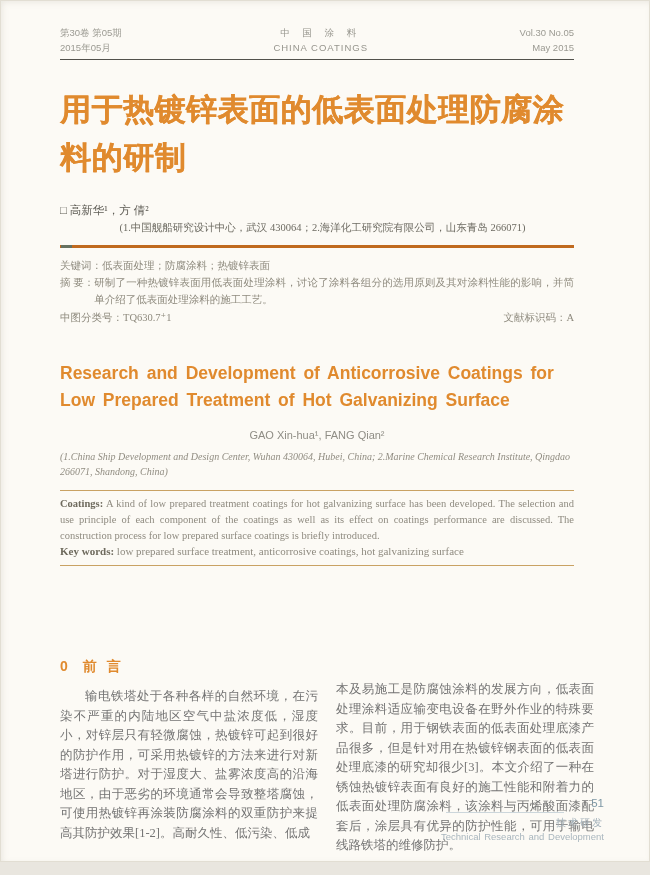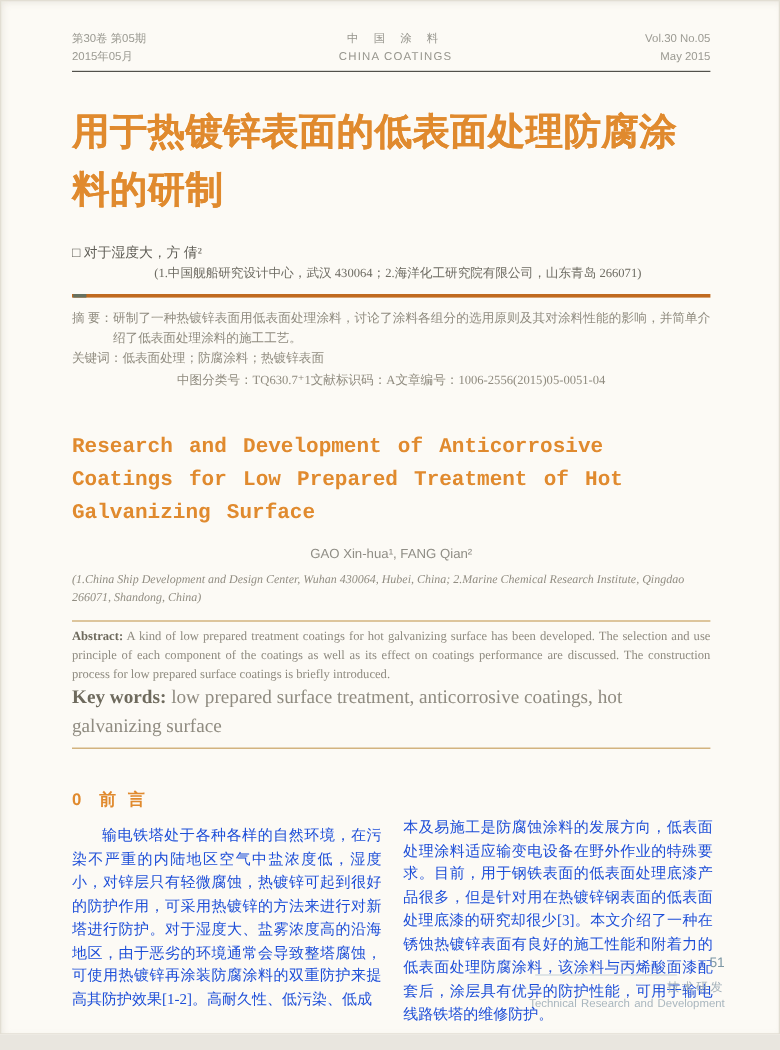--- a/index.html
+++ b/index.html
@@ -2,21 +2,21 @@
 <html><head>
 <meta charset="utf-8">
 <style>
   html,body{margin:0;padding:0;background:#e9e6df;}
   .page{
     position:relative;
     width:650px;height:862px;
     margin:0 auto;
     background:#fcfaf5;
     box-sizing:border-box;
-    padding:26px 58px 0 60px;
+    padding:26px 76px 0 60px;
     box-shadow:inset 0 0 0 1px #e2ded3, inset 2px 2px 6px rgba(180,175,160,.25);
     font-family:"Liberation Serif","DejaVu Serif",serif;
     overflow:hidden;
   }
   
   .jheader{display:flex;justify-content:space-between;align-items:flex-start;
     font-size:9.5px;line-height:1.55;color:#9b9a92;font-family:"Liberation Sans",sans-serif;}
   .jheader .hcol{white-space:nowrap;}
   .jheader .hcenter{text-align:center;letter-spacing:1px;color:#96958d;}
   .jheader .hcenter .cn{letter-spacing:5px;}
@@ -33,43 +33,43 @@
   }
   .byline-cn{margin-top:9px;font-size:11.5px;color:#5e5c55;}
   .affil-cn{margin-top:3px;font-size:10.5px;color:#6d6b62;padding-left:11px;text-align:center;}
   .rule-orange{position:relative;height:3px;background:#c06a1f;margin-top:10px;}
   .rule-orange .accent{position:absolute;left:1px;top:0;width:11px;height:3px;background:#667160;}
   
   .abs-cn{margin-top:9px;font-size:10.5px;line-height:1.62;color:#8f8b7f;}
   .abs-row{display:flex;}
   .abs-row .lbl{white-space:nowrap;flex:0 0 auto;}
   .abs-row .txt{flex:1 1 auto;text-align:justify;}
-  .class-row{display:flex;justify-content:center;margin-top:1px;font-size:10.5px;color:#8f8b7f;}
+  .class-row{display:flex;justify-content:space-between;margin-top:1px;font-size:10.5px;color:#8f8b7f;}
   
   .title-en{
     margin-top:34px;width:505px;
     font-size:17.5px;font-weight:bold;line-height:1.55;
     color:#e08a2e;word-spacing:3px;
-    font-family:Liberation Mono, monospace;
+    font-family:Liberation Sans, sans-serif;
   }
   .byline-en{margin-top:8px;font-size:11px;color:#8f8d85;font-family:Liberation Sans, sans-serif;text-align:center;}
   .affil-en{margin-top:8px;font-size:10px;font-style:italic;color:#918d82;line-height:1.5;}
   .rule-tan{border:none;border-top:1.2px solid #c9a263;margin:11px 0 0 0;}
   .abs-en{margin-top:5px;font-size:10.5px;line-height:1.5;color:#8f8b80;text-align:justify;}
   .abs-en .lbl{font-weight:bold;color:#6e6a5d;}
-  .kw-en{font-size:16px;line-height:1.5;color:#8f8b80;}
+  .kw-en{font-size:11px;line-height:1.5;color:#8f8b80;}
   .kw-en .lbl{font-weight:bold;color:#6e6a5d;}
   .rule-tan2{border:none;border-top:1.2px solid #c9a263;margin:5px 0 0 0;}
   
   .columns{position:absolute;left:60px;right:56px;top:658px;display:flex;gap:18px;}
   .col{flex:1 1 0;min-width:0;}
   .section-head{display:flex;align-items:baseline;gap:12px;
     color:#e08a2e;font-weight:bold;font-size:14px;letter-spacing:3px;
     font-family:"Liberation Sans",sans-serif;}
-  .body-p{margin-top:11px;font-size:12.5px;line-height:1.56;color:#1d4ed8;text-align:justify;}
+  .body-p{margin-top:11px;font-size:12.5px;line-height:1.56;color:#737373;text-align:justify;}
   .indent{text-indent:2em;}
   .col-right .body-p{margin-top:22px;}
   
   .pfooter{position:absolute;right:46px;bottom:20px;text-align:right;
     font-family:"Liberation Sans",sans-serif;margin-top:17px;}
   .page-num{font-size:11.5px;color:#7d97a5;}
   .footer-rule{width:118px;height:1px;background:#ccd6db;margin:3px 40px 3px auto;}
   .footer-cn{font-size:10px;color:#a3b1ba;letter-spacing:2px;}
   .footer-en{font-size:9.5px;color:#a9b6be;margin-top:1px;word-spacing:1px;}
 </style>
@@ -88,50 +88,49 @@
       <div>CHINA COATINGS</div>
     </div>
     <div class="hcol hright">
       <div>Vol.30 No.05</div>
       <div>May 2015</div>
     </div>
   </div>
   <hr class="header-rule">
 
   <h1 class="title-cn">用于热镀锌表面的低表面处理防腐涂料的研制</h1>
-  <div class="byline-cn">□ 对于湿度大，方  倩²</div>
+  <div class="byline-cn">□ 高新华¹，方  倩²</div>
   <div class="affil-cn">(1.中国舰船研究设计中心，武汉  430064；2.海洋化工研究院有限公司，山东青岛  266071)</div>
 
   <div class="rule-orange">
     <span class="accent"></span>
   </div>
 
   <div class="abs-cn">
     <div class="abs-row">
+      <span class="lbl">关键词：</span>
+      <span class="txt">低表面处理；防腐涂料；热镀锌表面</span>
+    </div>
+    <div class="abs-row">
       <span class="lbl">摘  要：</span>
       <span class="txt">研制了一种热镀锌表面用低表面处理涂料，讨论了涂料各组分的选用原则及其对涂料性能的影响，并简单介绍了低表面处理涂料的施工工艺。</span>
-    </div>
-    <div class="abs-row">
-      <span class="lbl">关键词：</span>
-      <span class="txt">低表面处理；防腐涂料；热镀锌表面</span>
     </div>
     <div class="class-row">
       <span>中图分类号：TQ630.7⁺1</span>
       <span>文献标识码：A</span>
-      <span>文章编号：1006-2556(2015)05-0051-04</span>
     </div>
   </div>
 
   <h2 class="title-en">Research and Development of Anticorrosive Coatings for Low Prepared Treatment of Hot Galvanizing Surface</h2>
   <div class="byline-en">GAO Xin-hua¹, FANG Qian²</div>
   <div class="affil-en">(1.China Ship Development and Design Center, Wuhan 430064, Hubei, China; 2.Marine Chemical Research Institute, Qingdao 266071, Shandong, China)</div>
 
   <hr class="rule-tan">
 
-  <div class="abs-en"><span class="lbl">Abstract:</span><span> A kind of low prepared treatment coatings for hot galvanizing surface has been developed. The selection and use principle of each component of the coatings as well as its effect on coatings performance are discussed. The construction process for low prepared surface coatings is briefly introduced.</span>
+  <div class="abs-en"><span class="lbl">Coatings:</span><span> A kind of low prepared treatment coatings for hot galvanizing surface has been developed. The selection and use principle of each component of the coatings as well as its effect on coatings performance are discussed. The construction process for low prepared surface coatings is briefly introduced.</span>
   </div>
   <div class="kw-en"><span class="lbl">Key words:</span><span> low prepared surface treatment, anticorrosive coatings, hot galvanizing surface</span>
   </div>
 
   <hr class="rule-tan2">
 
   <div class="columns">
     <div class="col col-left">
       <div class="section-head">
         <span>0</span>

